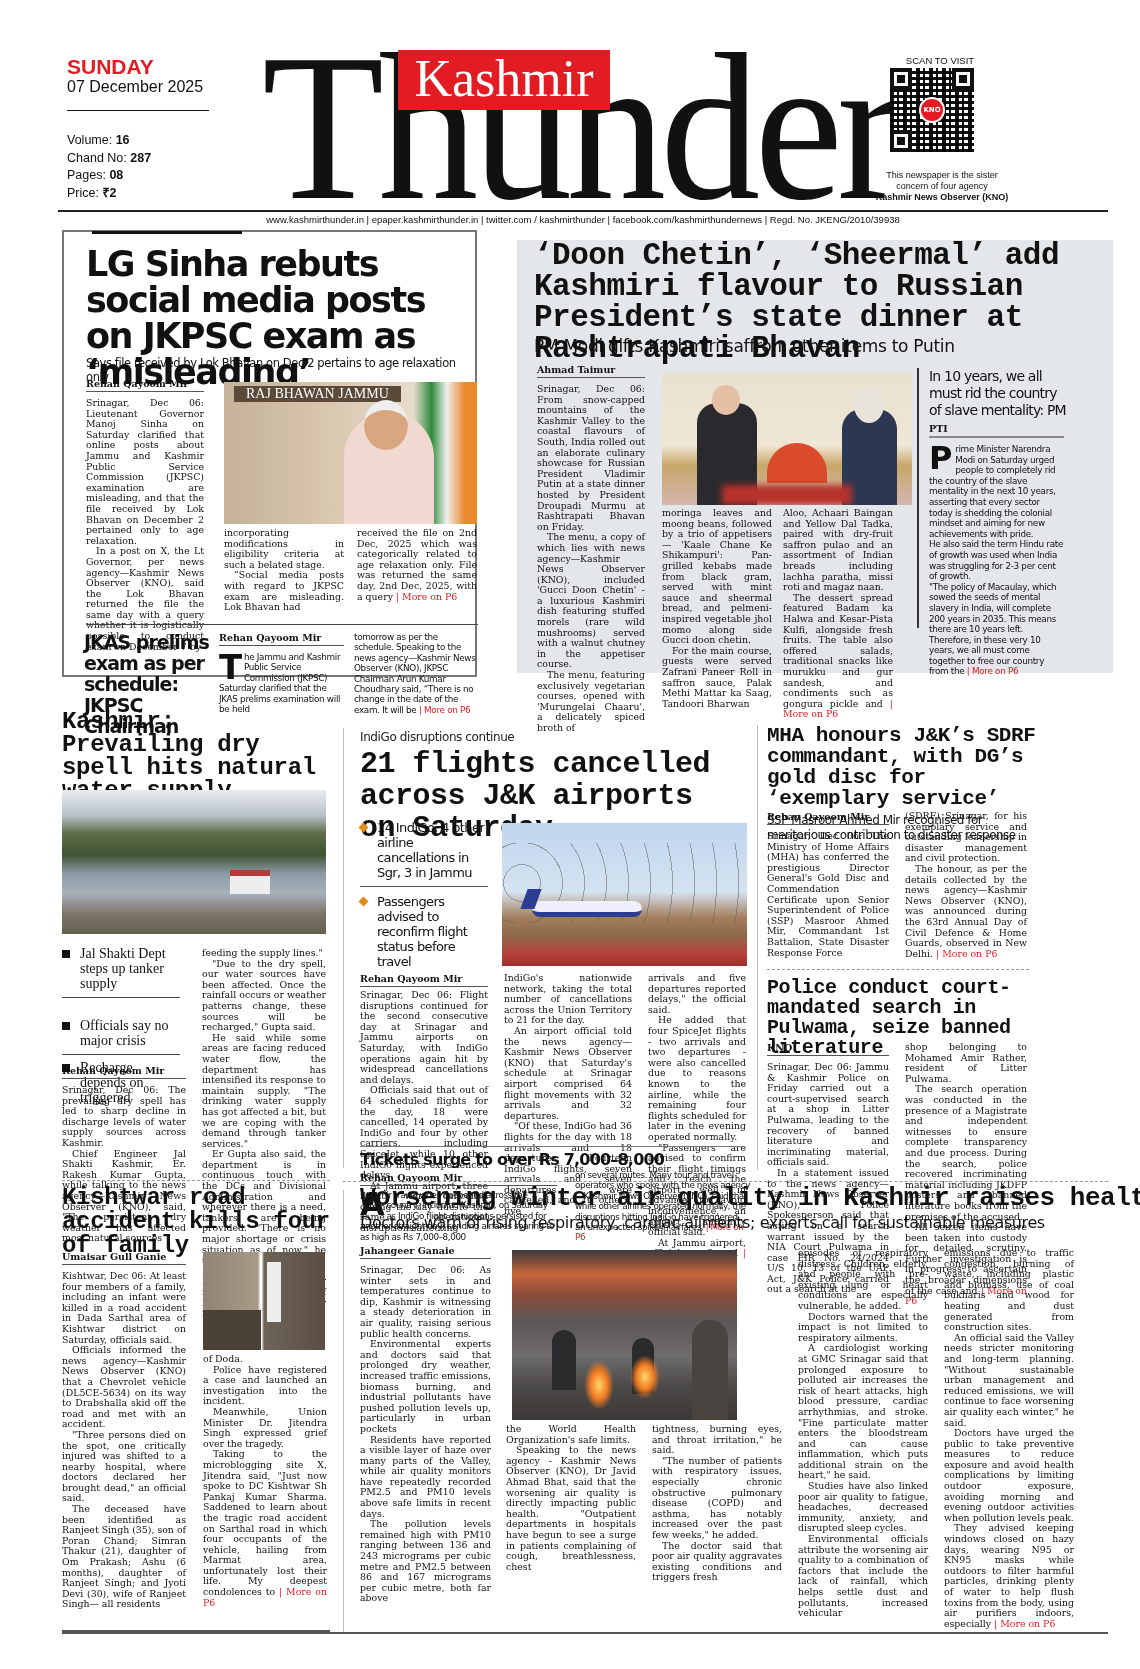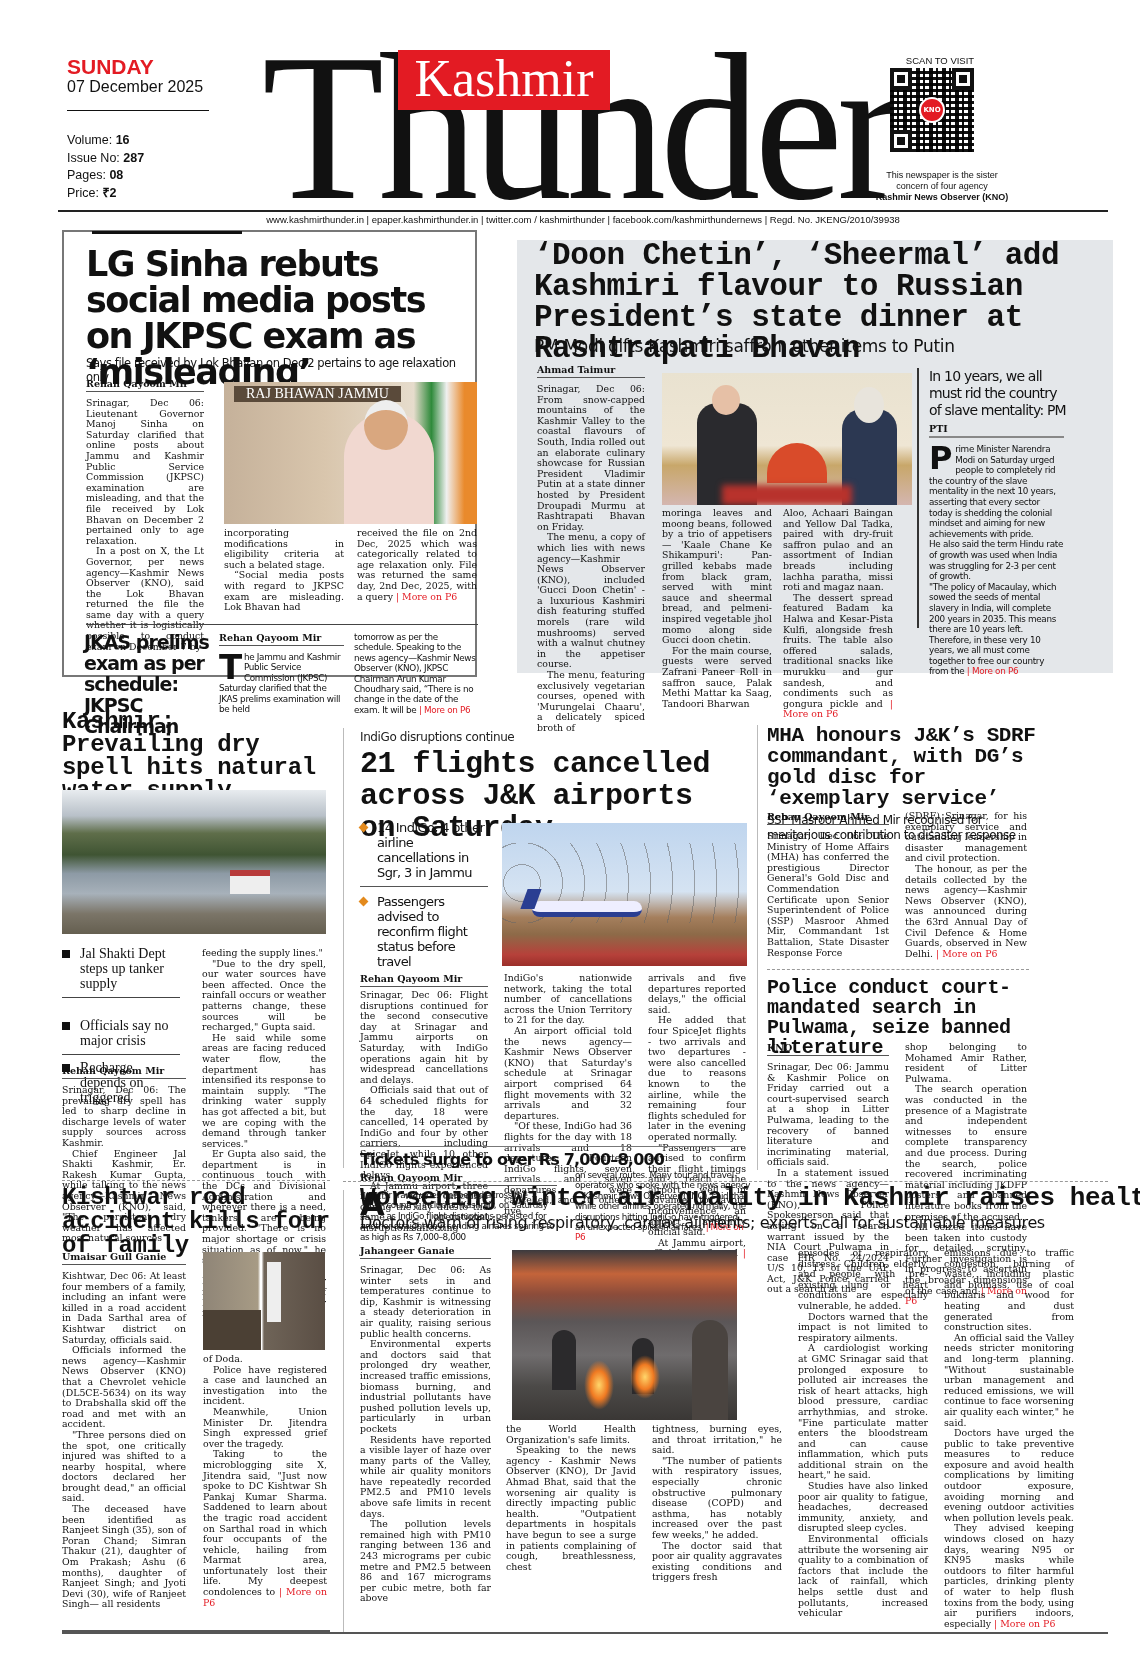--- a/index.html
+++ b/index.html
@@ -30,21 +30,21 @@
 .dot{display:inline-block;width:8px;height:8px;background:#111;margin-right:10px;vertical-align:middle}
 .diamond{display:inline-block;width:7px;height:7px;background:#e38a1d;transform:rotate(45deg);margin-right:10px}
 </style>
 </head>
 <body>
 
 <div id="day" class="abs">SUNDAY</div>
 <div id="date" class="abs">07 December 2025</div>
 <div id="meta" class="abs">
   <div><span>Volume:</span> <b>16</b></div>
-  <div><span>Issue No:</span> <b>287</b></div>
+  <div><span>Chand No:</span> <b>287</b></div>
   <div><span>Pages:</span> <b>08</b></div>
   <div><span>Price:</span> <b>₹2</b></div>
 </div>
 <div id="thunder" class="abs">Thunder</div>
 <div id="kashmir-box" class="abs">Kashmir</div>
 <div id="qr-label" class="abs">SCAN TO VISIT</div>
 <div class="abs" style="left:890px;top:68px;width:84px;height:84px;background:
  repeating-linear-gradient(90deg,#111 0 4px,#fff 4px 7px,#111 7px 9px,#fff 9px 13px),
  repeating-linear-gradient(0deg,#111 0 3px,#fff 3px 6px);background-blend-mode:multiply;">
   <div style="position:absolute;left:0;top:0;width:22px;height:22px;border:4px solid #111;background:#fff;box-shadow:inset 0 0 0 3px #fff,inset 0 0 0 10px #111"></div>

